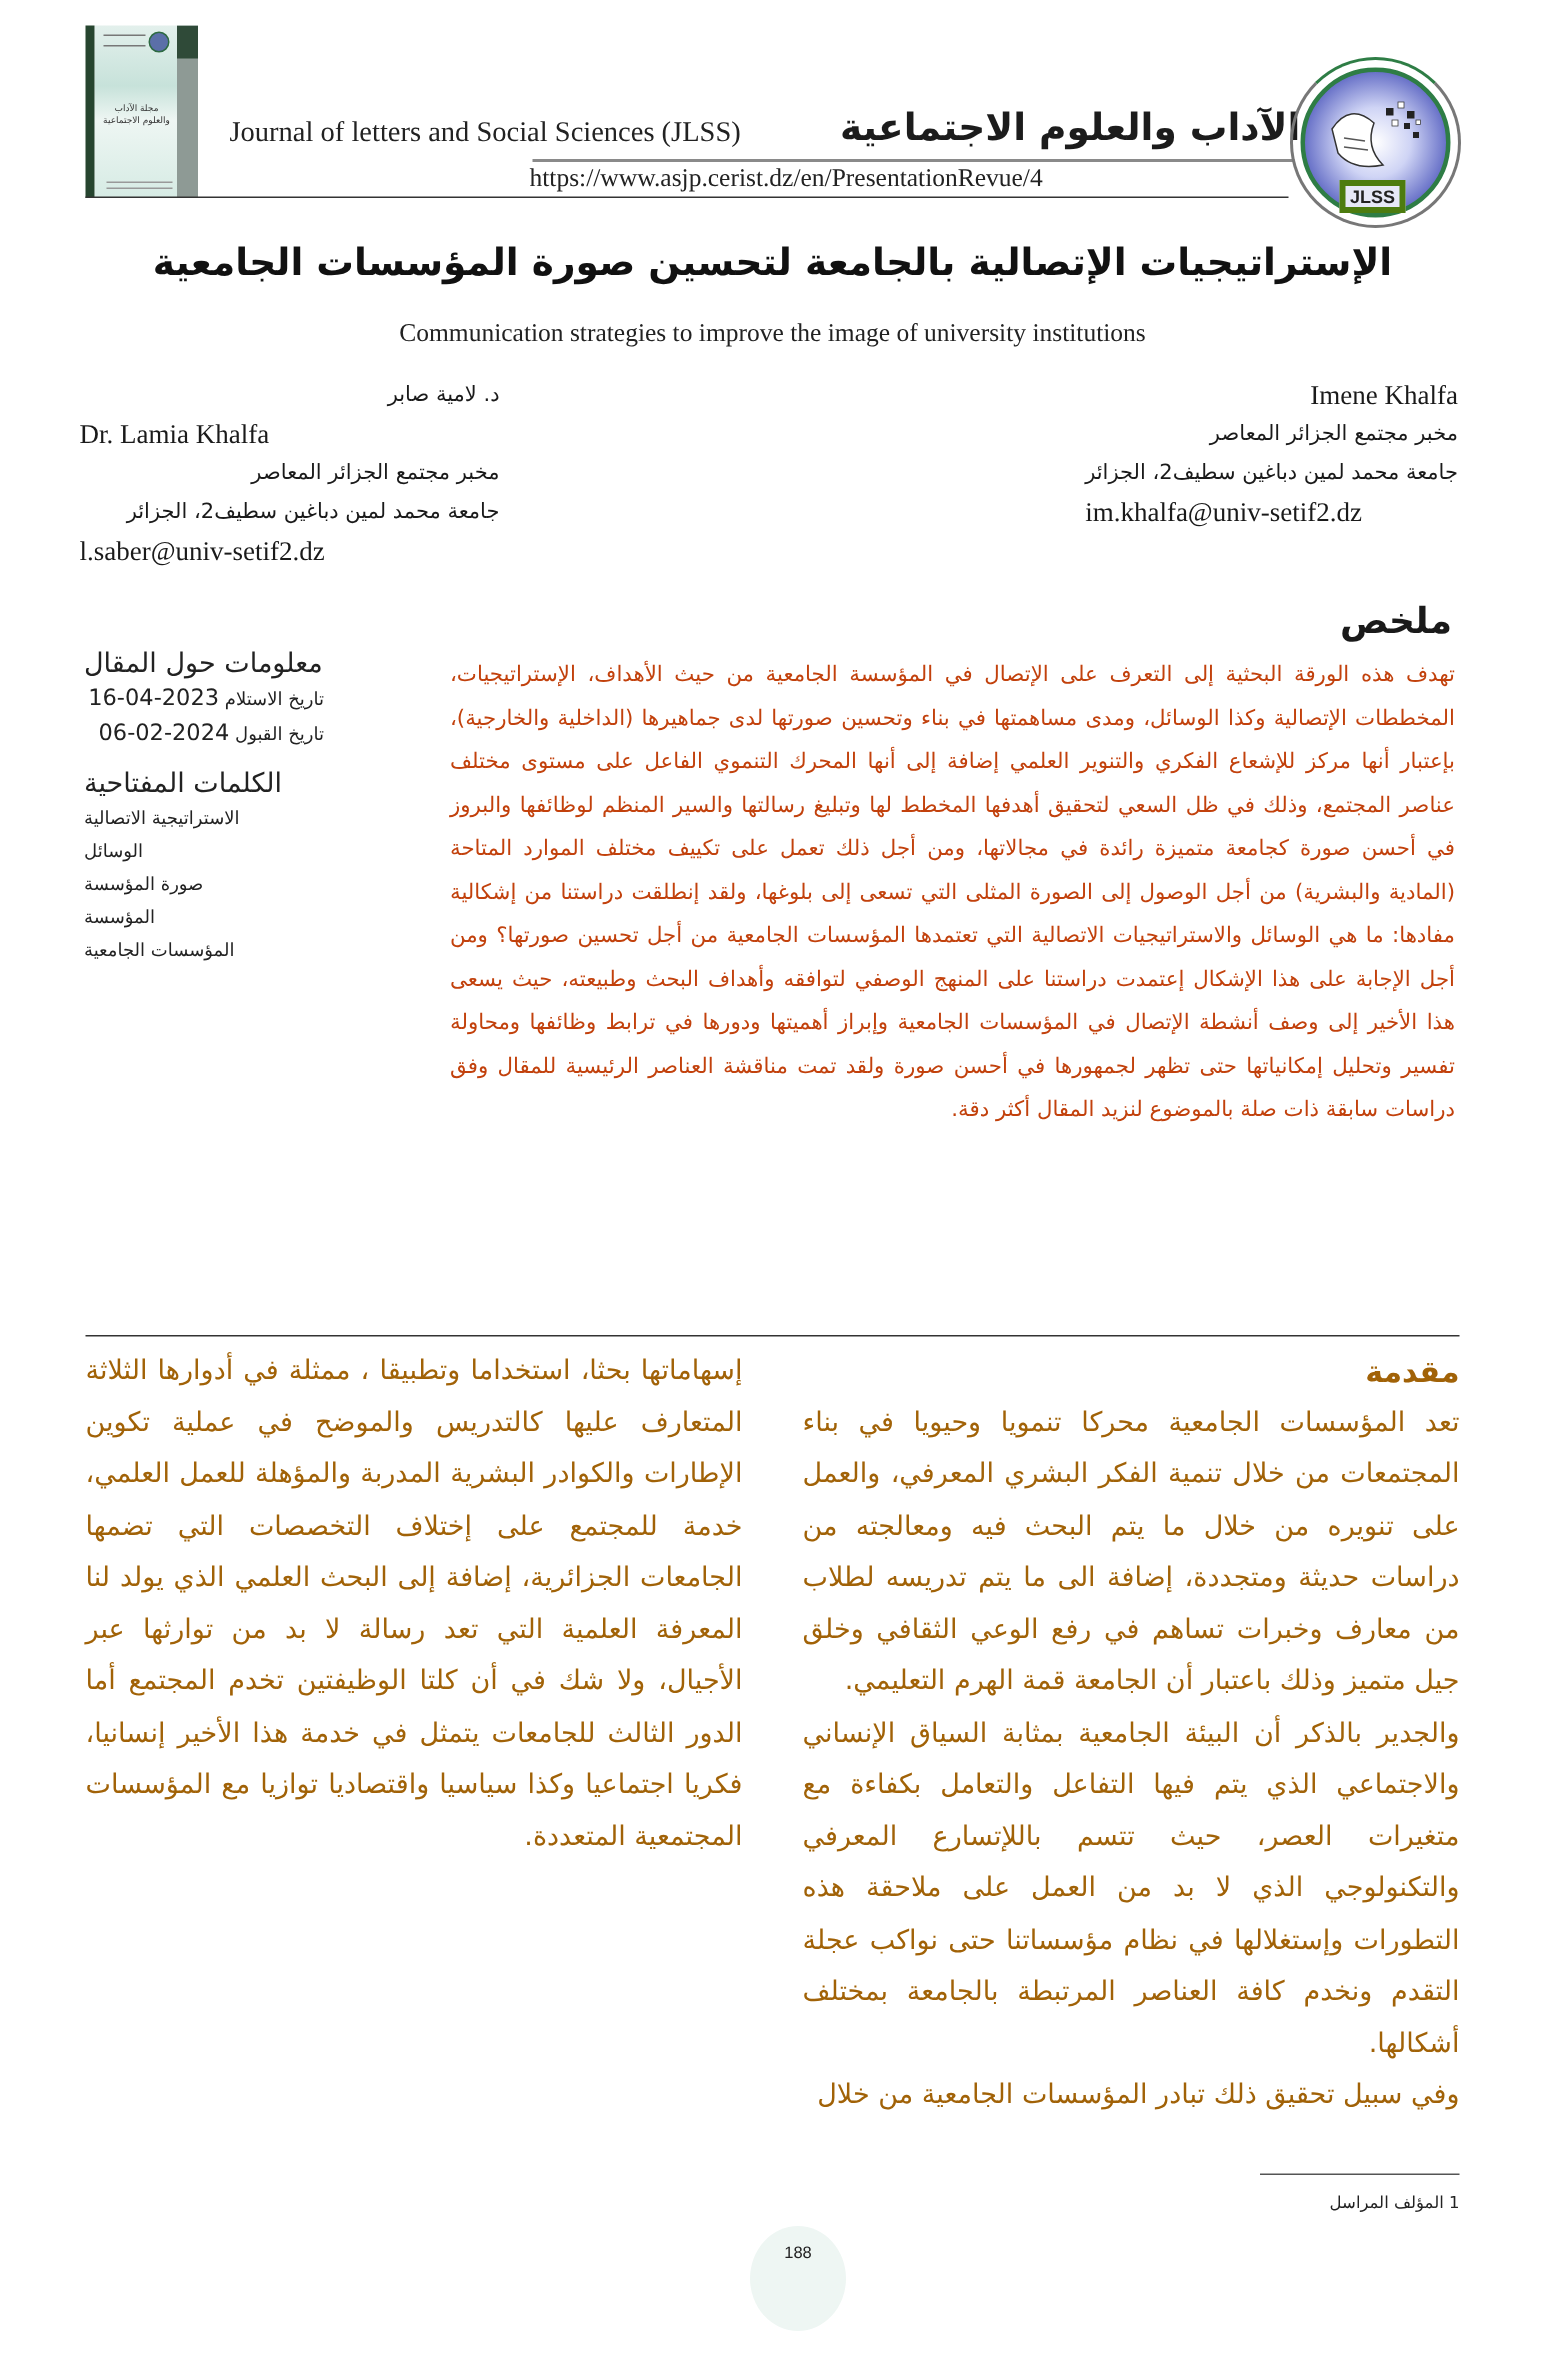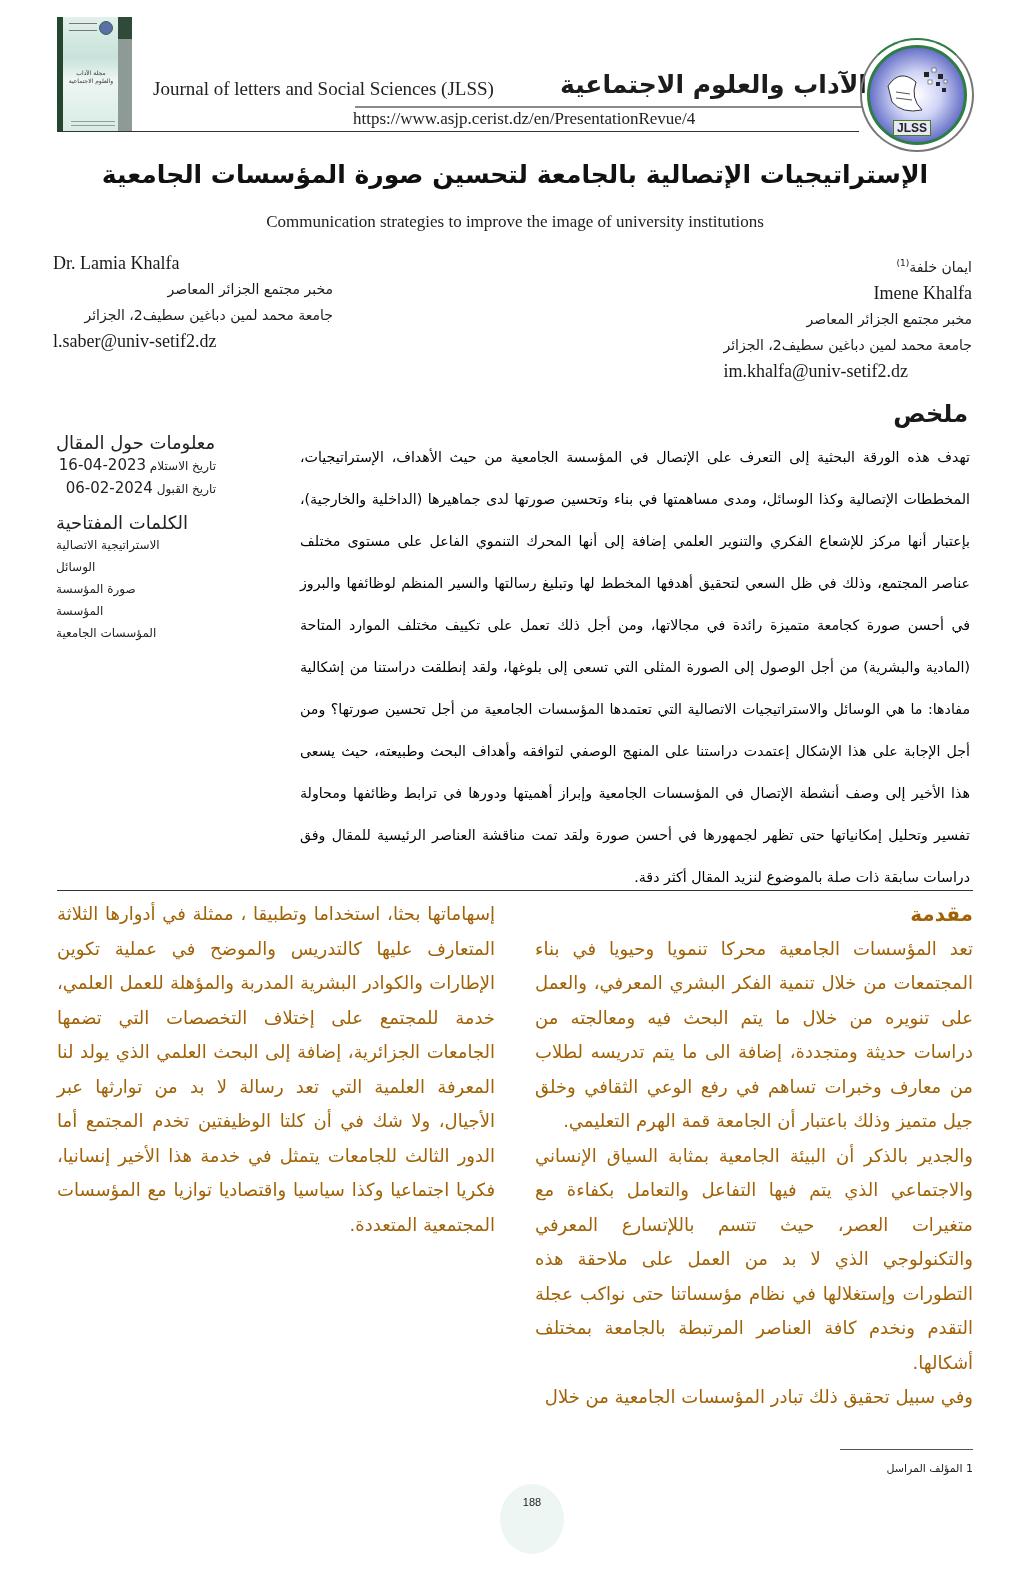--- a/index.html
+++ b/index.html
@@ -14,36 +14,36 @@
     .cover .clogo { position:absolute; left:36px; top:4px; width:12px; height:12px; border-radius:50%; background:#5b6fa8; border:1px solid #2d6a42; }
     .cover .cline { position:absolute; left:6px; top:6px; width:28px; height:6px; border-top:1px solid #777; border-bottom:1px solid #777; }
     .cover .cfoot { position:absolute; left:8px; bottom:6px; width:44px; height:3px; border-top:1px solid #999; border-bottom:1px solid #999; }
     .journal-en { left:153px; top:78px; font-family:"Liberation Serif", serif; font-size:19px; color:#222; white-space:nowrap; }
     .journal-ar { left:560px; top:70px; font-family:"DejaVu Sans", sans-serif; font-weight:bold; font-size:25px; color:#1c1c1c; direction:rtl; white-space:nowrap; }
     .header-rule-top { left:355px; top:106px; width:508px; height:2px; background:#8a8a8a; }
     .url { left:353px; top:109px; font-family:"Liberation Serif", serif; font-size:17px; color:#222; white-space:nowrap; }
     .header-rule { left:57px; top:131px; width:802px; height:1px; background:#333; }
     .logo { left:867px; top:45px; width:100px; height:100px; border-radius:50%; background:radial-gradient(circle at 50% 50%, #ffffff 0%, #cfd4f5 35%, #6b74c9 70%, #3f46a3 100%); border:3px solid #2e7d45; box-sizing:border-box; }
     .logo-ring { left:860px; top:38px; width:114px; height:114px; border-radius:50%; border:2px solid #777; border-top-color:#2e7d45; box-sizing:border-box; }
-    .logo-text { left:893px; top:120px; font-family:"Liberation Sans", sans-serif; font-weight:bold; font-size:12px; color:#222; background:#e6e8f7; padding:0 3px; border:1px solid #4d7c0f; }
+    .logo-text { left:893px; top:120px; font-family:"Liberation Sans", sans-serif; font-weight:bold; font-size:12px; color:#222; background:#e6e8f7; padding:0 3px; border:4px solid #4d7c0f; }
     
     .title-ar { left:0; top:160px; width:1030px; text-align:center; font-weight:bold; font-size:25px; direction:rtl; color:#111; }
     .title-en { left:0; top:212px; width:1030px; text-align:center; font-family:"Liberation Serif", serif; font-size:17px; color:#222; }
     
     .author { font-size:14px; line-height:26px; }
     .author .en { font-family:"Liberation Serif", serif; font-size:18px; }
     .author-right { right:58px; top:250px; text-align:right; direction:rtl; }
     .author-right .en { direction:ltr; text-align:right; }
     .author-left { left:53px; top:250px; text-align:right; width:280px; direction:rtl; }
     .author-left .en, .author-left .email { direction:ltr; text-align:left; }
     .author .email { font-family:"Liberation Serif", serif; font-size:18px; }
     sup { font-size:9px; }
     
     .abs-heading { right:62px; top:400px; font-weight:bold; font-size:24px; direction:rtl; }
-    .abstract { left:300px; top:436px; width:670px; direction:rtl; text-align:justify; text-align-last:right; font-size:14.2px; line-height:42px; color:#000000; }
+    .abstract { left:300px; top:436px; width:670px; direction:rtl; text-align:justify; text-align-last:right; font-size:14.2px; line-height:29px; color:#c2410c; }
     .info { left:56px; top:432px; width:160px; direction:rtl; text-align:left; font-size:12px; line-height:22px; color:#222; }
     .info .h { font-weight:normal; font-size:18px; }
     .info .row { direction:rtl; text-align:right; }
     .info .date { font-size:15px; }
     .info .gap { height:12px; }
     .sep-rule { left:57px; top:890px; width:916px; height:1px; background:#333; }
     
     .col { direction:rtl; text-align:justify; font-size:18px; line-height:34.5px; color:#a16207; }
     .col p { margin:0; }
     .col-right { left:535px; top:897px; width:438px; }
@@ -86,28 +86,28 @@
     <rect x="74" y="32" width="3" height="3" fill="#fff" stroke="#333" stroke-width="0.5"></rect>
     <rect x="72" y="40" width="4" height="4" fill="#222"></rect>
   </svg>
 </div>
 <div class="abs logo-text">JLSS</div>
 
 <div class="abs title-ar">الإستراتيجيات الإتصالية بالجامعة لتحسين صورة المؤسسات الجامعية</div>
 <div class="abs title-en">Communication strategies to improve the image of university institutions</div>
 
 <div class="abs author author-right">
-  <div><span>ايمان خلفة</span><sup>(1)</sup></div>
   <div class="en">Imene Khalfa</div>
   <div>مخبر مجتمع الجزائر المعاصر</div>
   <div>جامعة محمد لمين دباغين سطيف2، الجزائر</div>
   <div class="email" style="direction:ltr;text-align:left;">im.khalfa@univ-setif2.dz</div>
 </div>
 
 <div class="abs author author-left">
+  <div style="text-align:right;">د. لامية صابر</div>
   <div class="en">Dr. Lamia Khalfa</div>
   <div style="text-align:right;">مخبر مجتمع الجزائر المعاصر</div>
   <div style="text-align:right;">جامعة محمد لمين دباغين سطيف2، الجزائر</div>
   <div class="email">l.saber@univ-setif2.dz</div>
 </div>
 
 <div class="abs abs-heading">ملخص</div>
 <div class="abs abstract">تهدف هذه الورقة البحثية إلى التعرف على الإتصال في المؤسسة الجامعية من حيث الأهداف، الإستراتيجيات، المخططات الإتصالية وكذا الوسائل، ومدى مساهمتها في بناء وتحسين صورتها لدى جماهيرها (الداخلية والخارجية)، بإعتبار أنها مركز للإشعاع الفكري والتنوير العلمي إضافة إلى أنها المحرك التنموي الفاعل على مستوى مختلف عناصر المجتمع، وذلك في ظل السعي لتحقيق أهدفها المخطط لها وتبليغ رسالتها والسير المنظم لوظائفها والبروز في أحسن صورة كجامعة متميزة رائدة في مجالاتها، ومن أجل ذلك تعمل على تكييف مختلف الموارد المتاحة (المادية والبشرية) من أجل الوصول إلى الصورة المثلى التي تسعى إلى بلوغها، ولقد إنطلقت دراستنا من إشكالية مفادها: ما هي الوسائل والاستراتيجيات الاتصالية التي تعتمدها المؤسسات الجامعية من أجل تحسين صورتها؟ ومن أجل الإجابة على هذا الإشكال إعتمدت دراستنا على المنهج الوصفي لتوافقه وأهداف البحث وطبيعته، حيث يسعى هذا الأخير إلى وصف أنشطة الإتصال في المؤسسات الجامعية وإبراز أهميتها ودورها في ترابط وظائفها ومحاولة تفسير وتحليل إمكانياتها حتى تظهر لجمهورها في أحسن صورة ولقد تمت مناقشة العناصر الرئيسية للمقال وفق دراسات سابقة ذات صلة بالموضوع لنزيد المقال أكثر دقة.</div>
 
 <div class="abs info">

